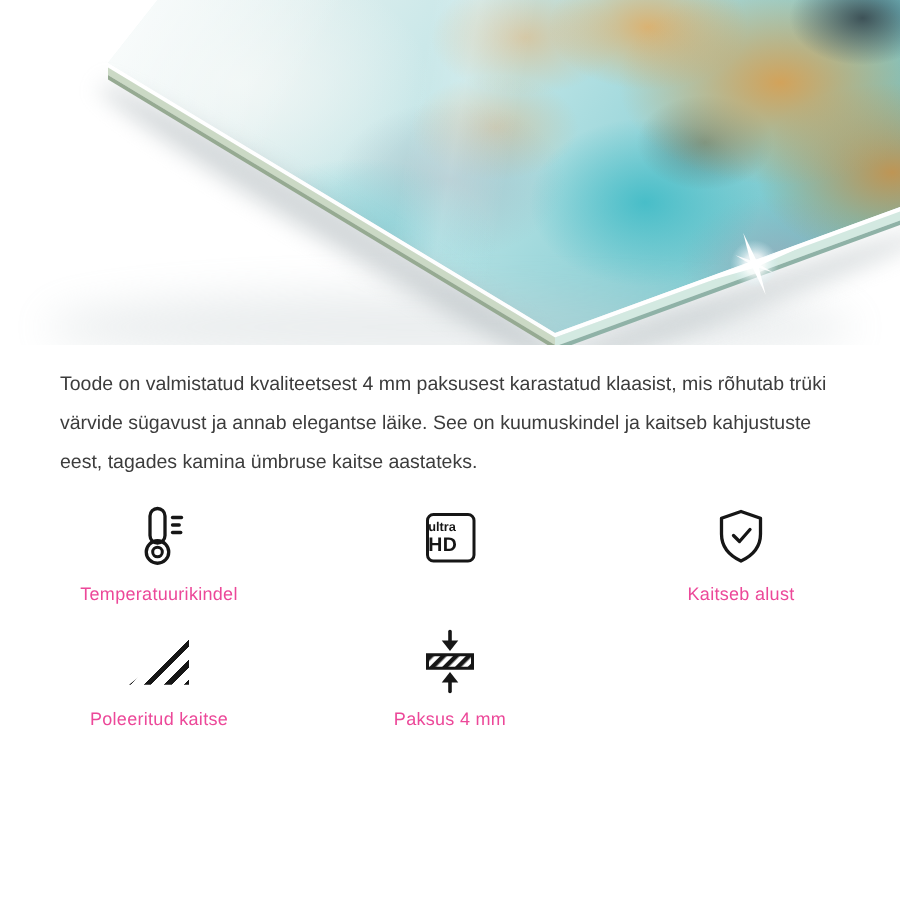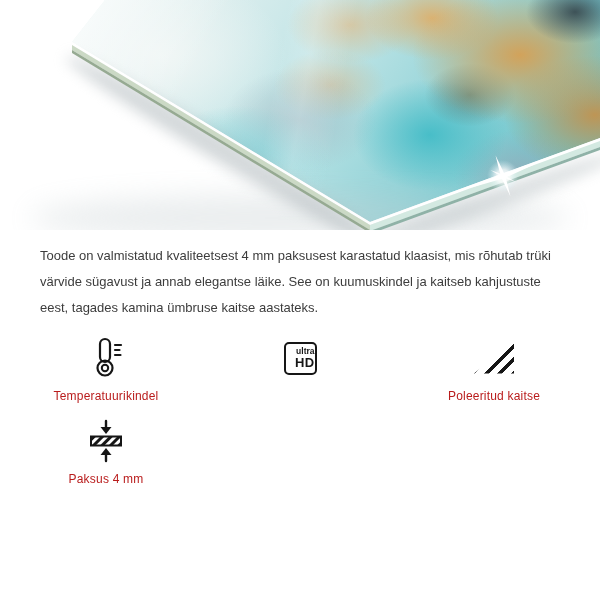--- a/index.html
+++ b/index.html
@@ -71,30 +71,30 @@
   .feature .icon-box {
     height: 48px;
     display: flex;
     align-items: center;
     justify-content: center;
   }
   .feature .label {
     margin-top: 7px;
     font-size: 12px;
     letter-spacing: 0.2px;
-    color: #b91c1c;
+    color: #ec4899;
   }
 
   
   .uhd-box {
     width: 33px; height: 33px;
     border: 2.5px solid #161616;
     border-radius: 5px;
     display: flex; flex-direction: column;
-    align-items: flex-end; justify-content: center;
+    align-items: flex-start; justify-content: center;
     color: #161616;
   }
   .uhd-top { font-size: 8.5px; font-weight: 700; line-height: 9px; }
   .uhd-bottom { font-size: 13px; font-weight: 800; line-height: 13px; letter-spacing: 0.3px; }
 
   
   .hatch-triangle {
     width: 40px; height: 31px;
     background: repeating-linear-gradient(135deg, #161616 0 3.5px, transparent 3.5px 9.5px);
     clip-path: polygon(0 100%, 100% 0, 100% 100%);
@@ -172,20 +172,29 @@
 
     <div class="feature">
       <div class="icon-box">
         <div class="uhd-box">
           <span class="uhd-top">ultra</span>
           <span class="uhd-bottom">HD</span>
         </div>
       </div>
     </div>
 
+    <div class="feature">
+      <div class="icon-box">
+        <svg width="40" height="42" viewBox="0 0 40 42" fill="none" stroke="#161616" stroke-width="2.2" stroke-linejoin="round" stroke-linecap="round">
+          <path d="M20 4 L33 8.5 V19 C33 27.5 27.5 33.5 20 37 C12.5 33.5 7 27.5 7 19 V8.5 Z"></path>
+          <path d="M15 20 l4 4 l7 -8"></path>
+        </svg>
+      </div>
+      <div class="label">Kaitseb alust</div>
+    </div>
 
 
     <div class="feature">
       <div class="icon-box">
         <div class="hatch-triangle"></div>
       </div>
       <div class="label">Poleeritud kaitse</div>
     </div>
 
     <div class="feature">

